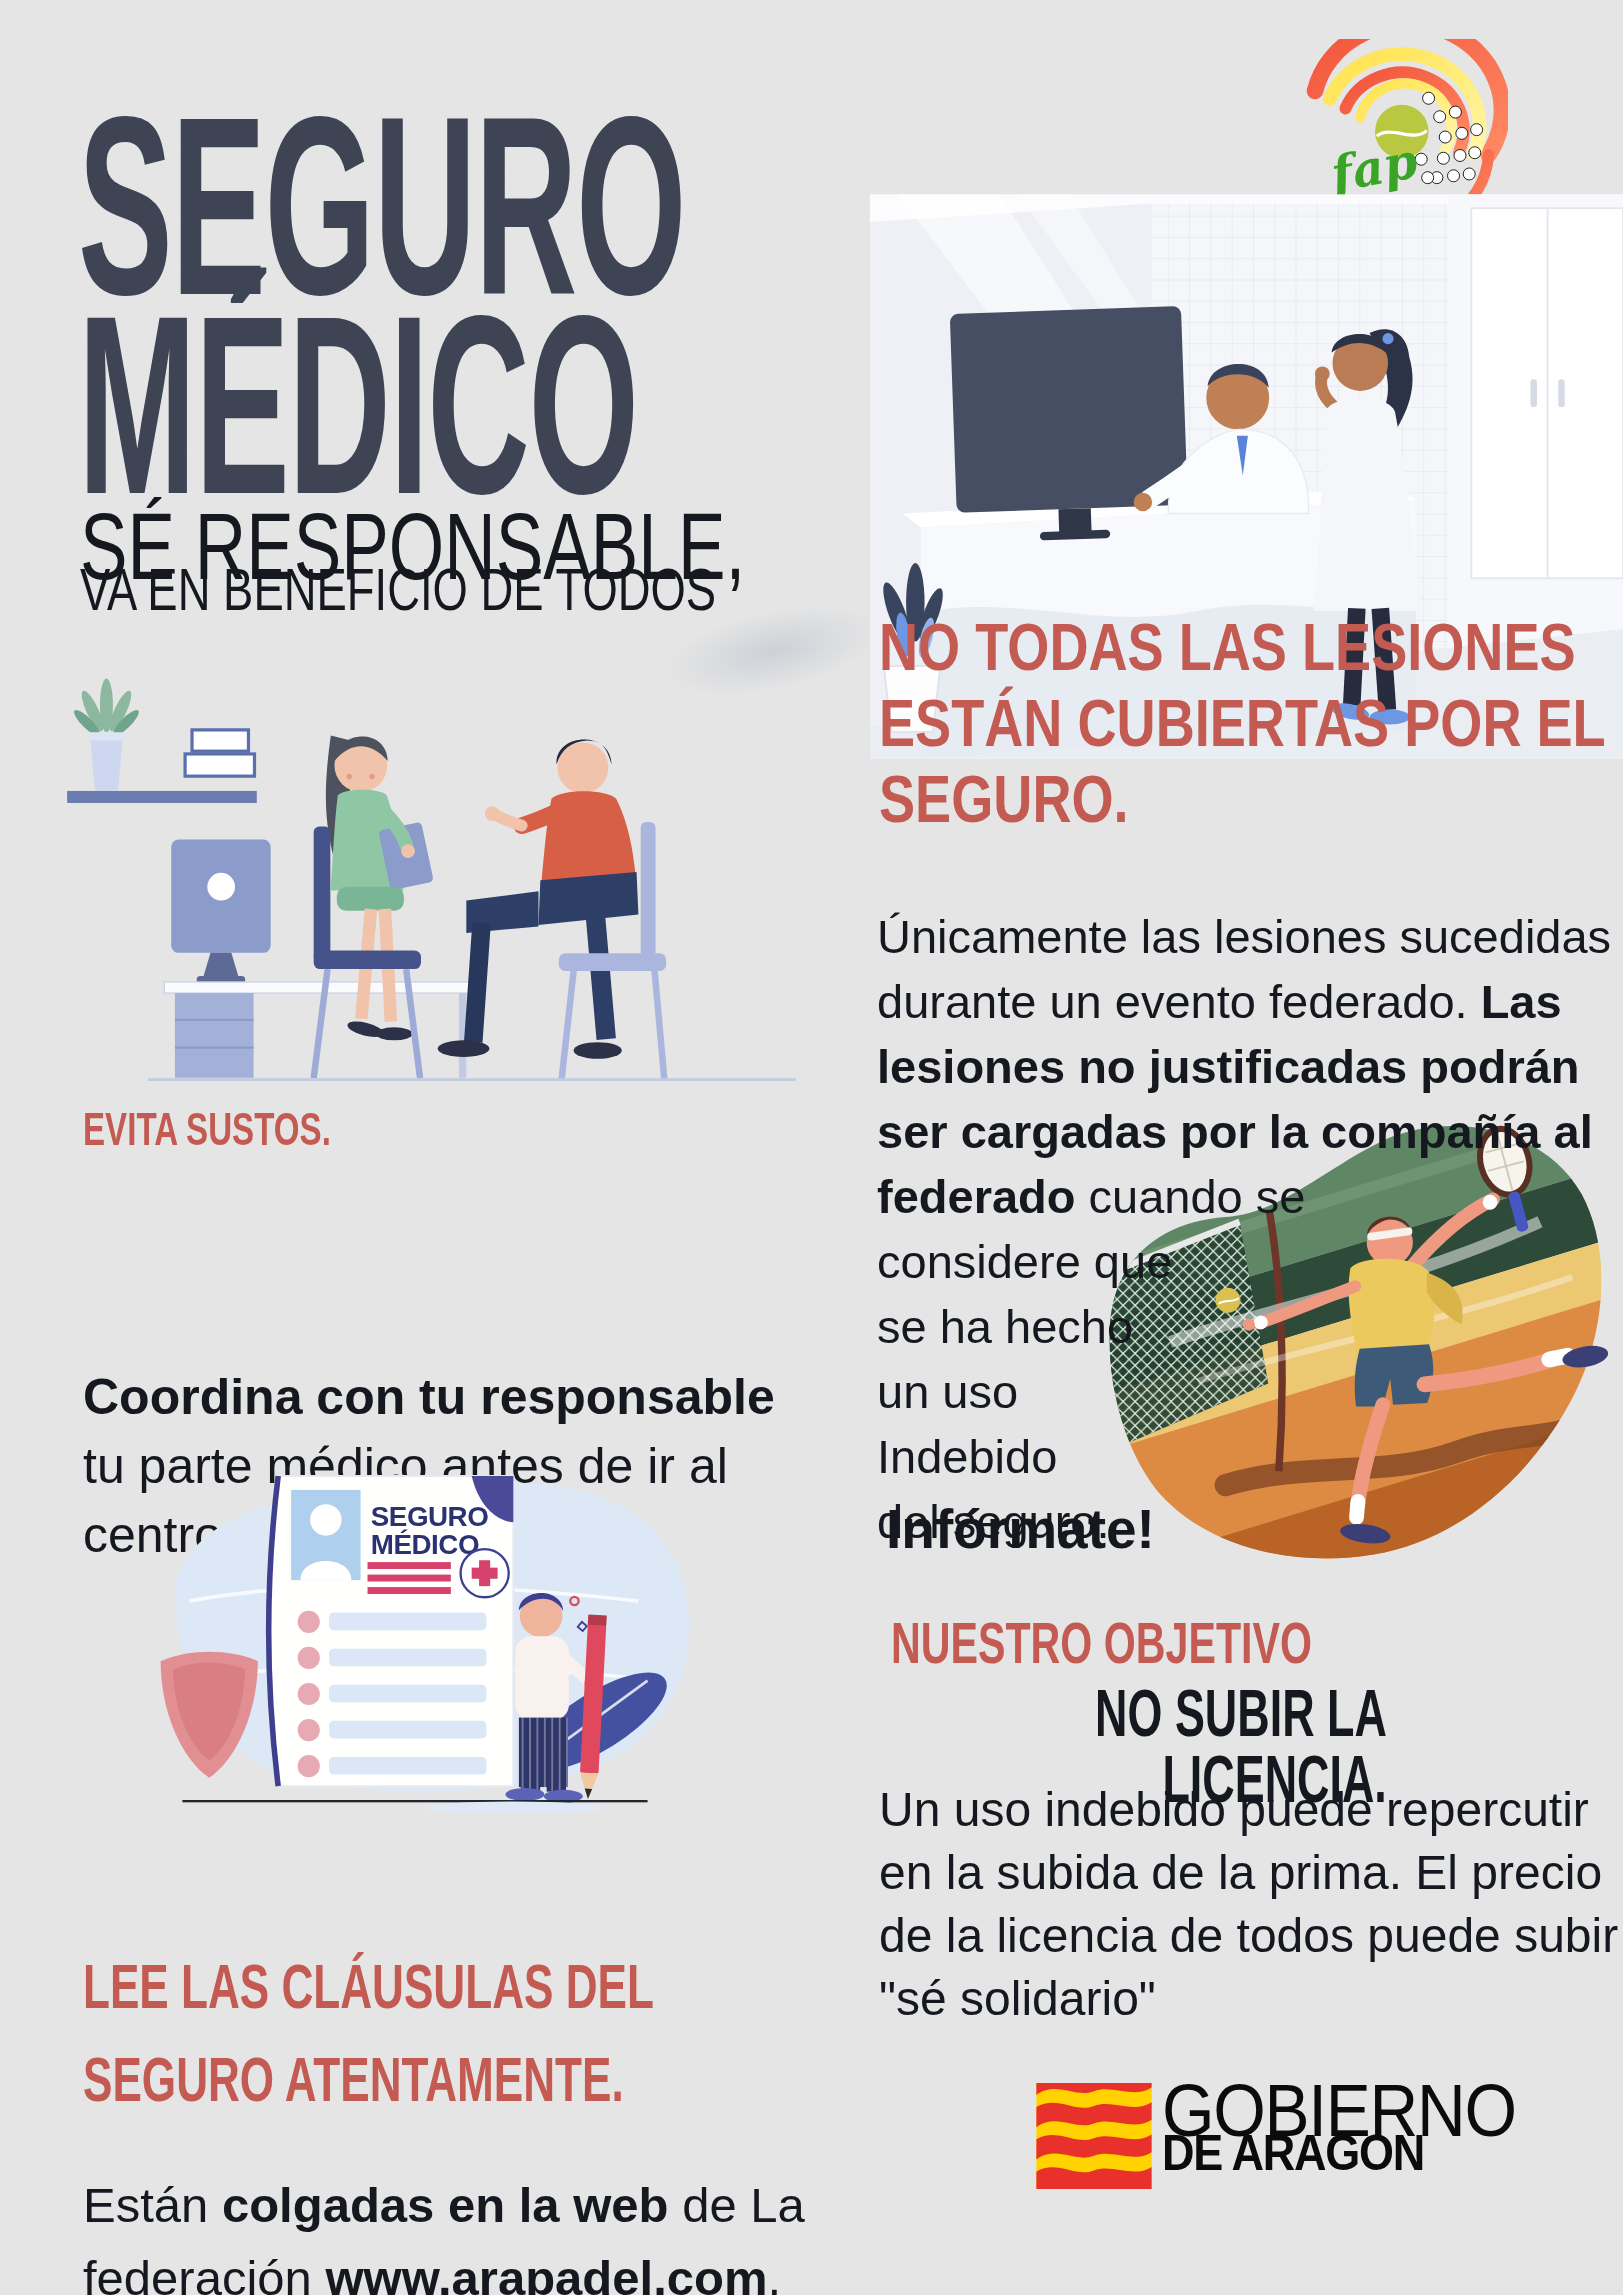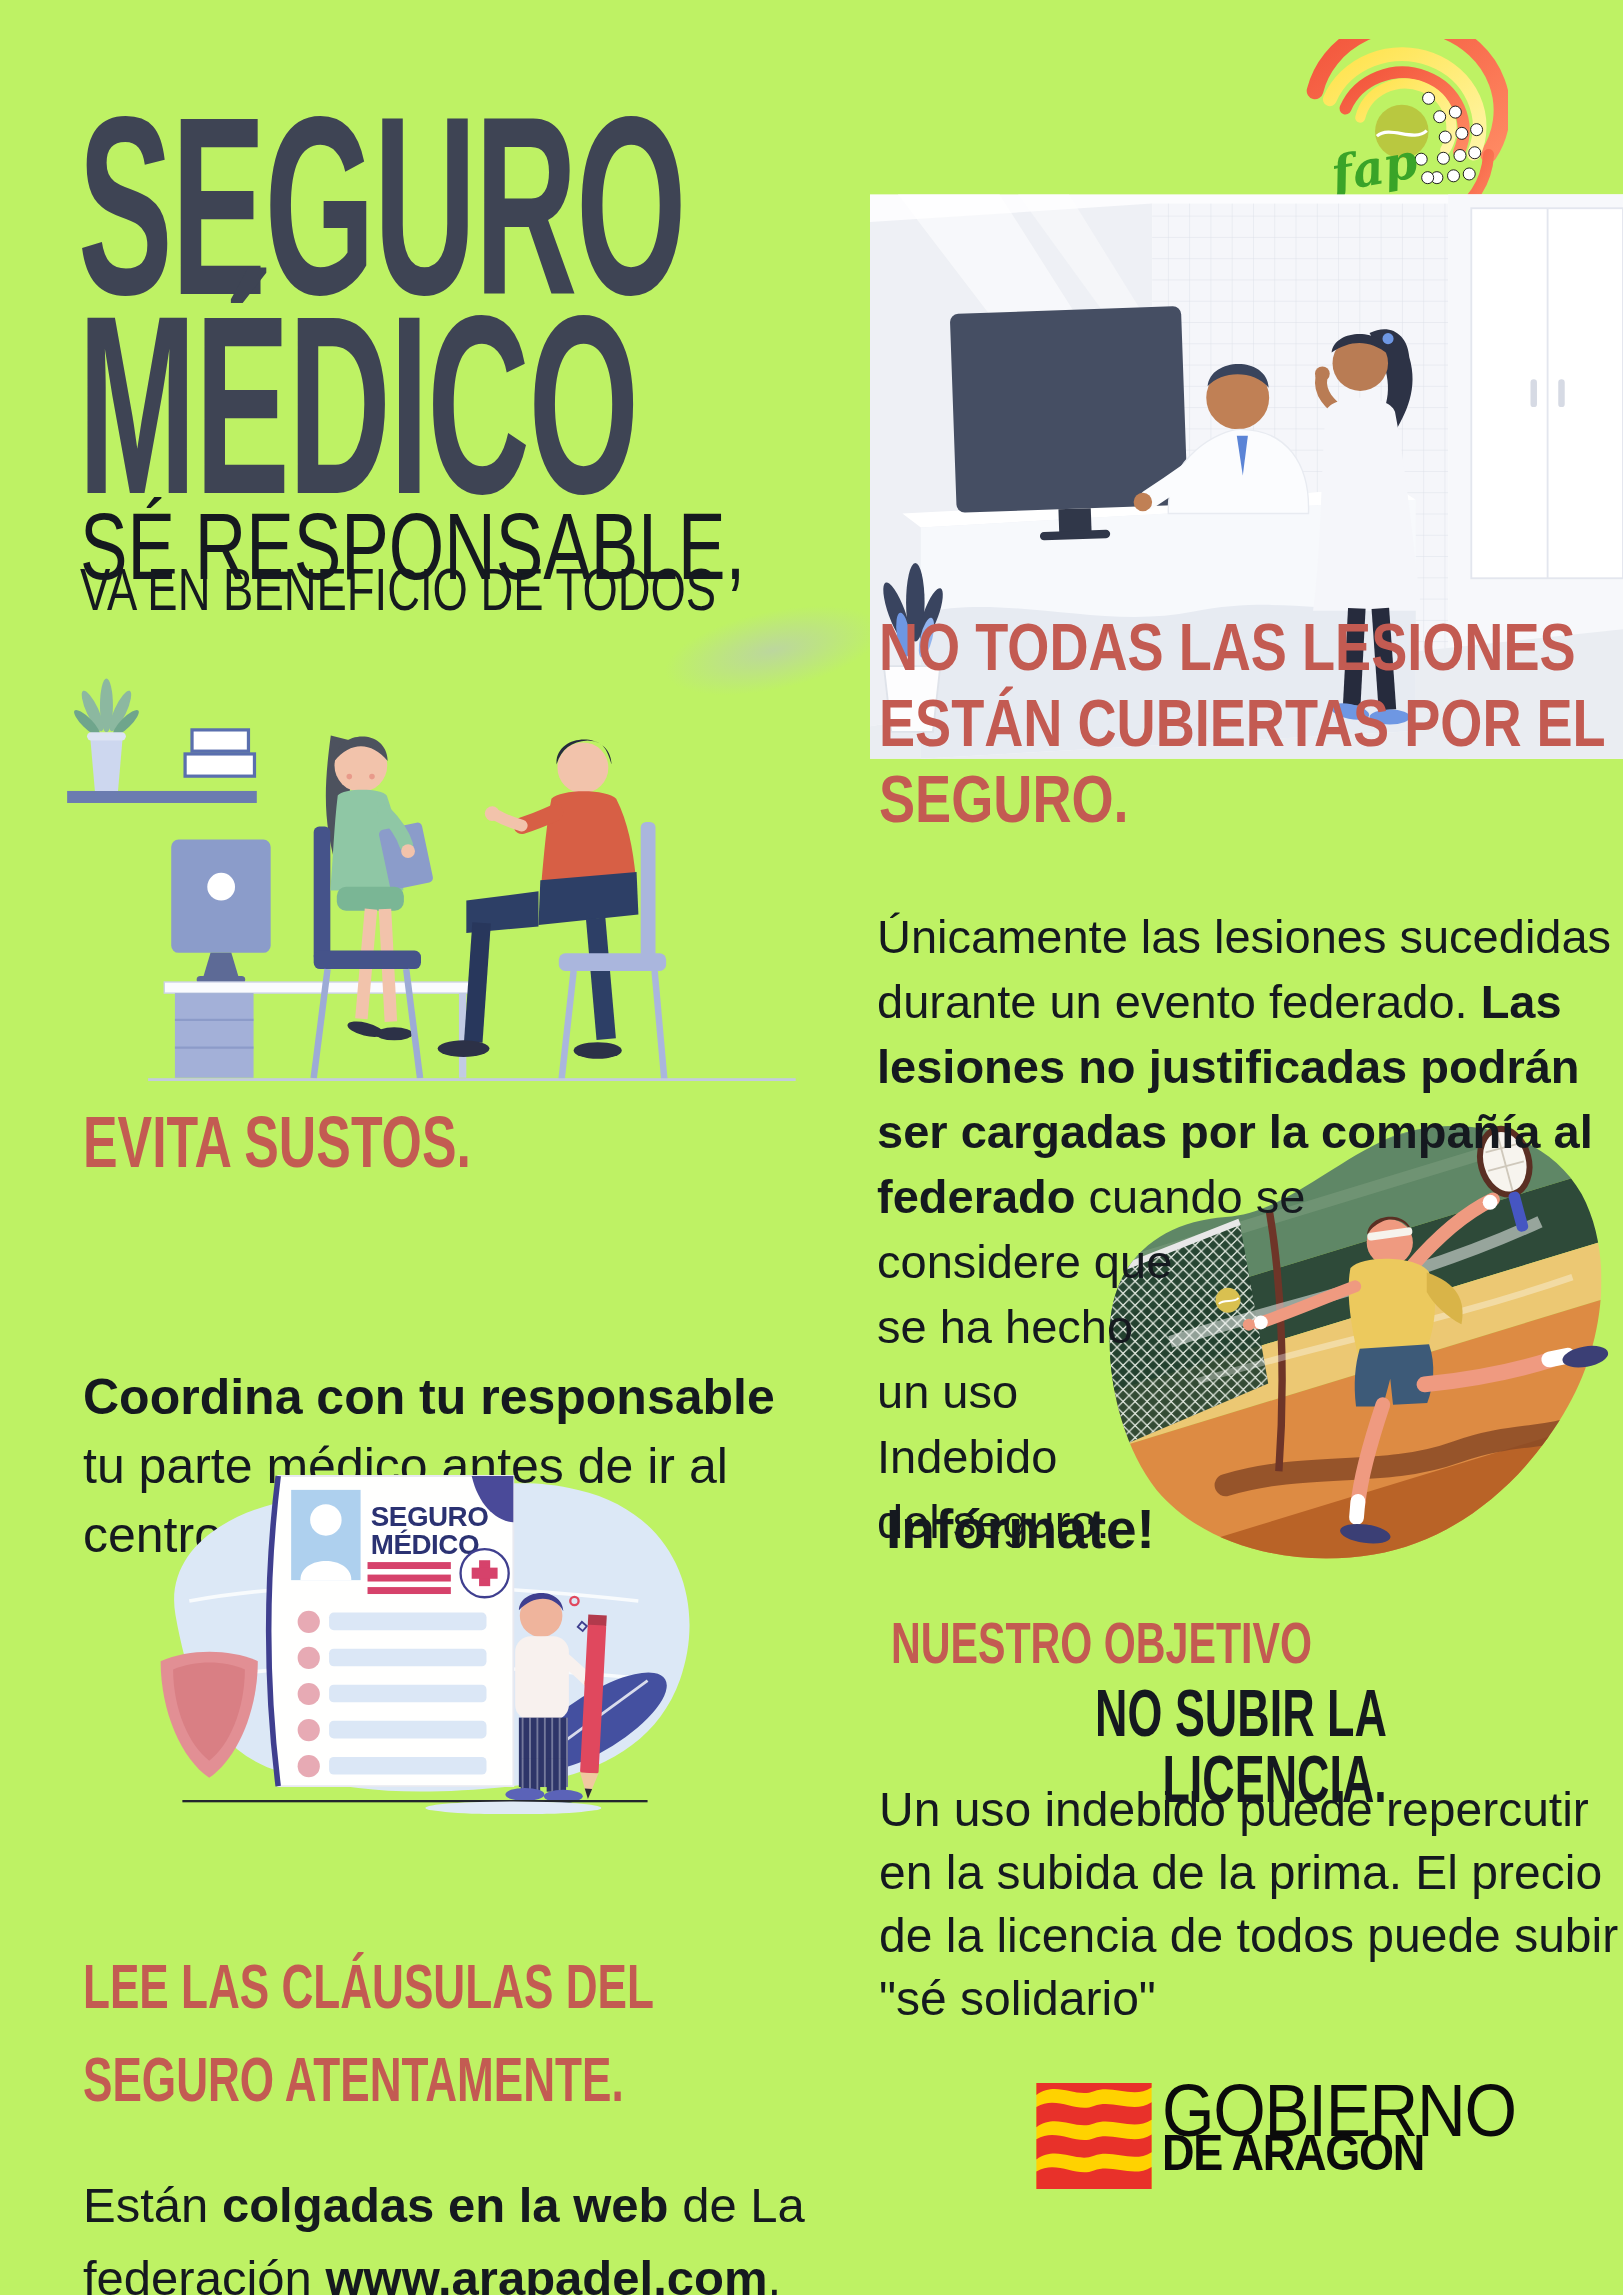--- a/index.html
+++ b/index.html
@@ -1,17 +1,17 @@
 <!DOCTYPE html>
 <html style="font-size:7.4px"><head>
 <meta charset="utf-8">
 <style>
   html,body{margin:0;padding:0;background:#ffffff;}
   body{width:1623px;height:2295px;overflow:hidden;font-family:"Liberation Sans",sans-serif;}
-  #poster{position:relative;width:1623px;height:2295px;background:#bef264;overflow:hidden;}
+  #poster{position:relative;width:1623px;height:2295px;background:#e5e5e5;overflow:hidden;}
   .abs{position:absolute;}
   .cx{display:inline-block;transform-origin:0 0;white-space:pre-line;}
   .pre{white-space:pre-line;}
   .red{color:#c35b52;}
   .blk{color:#15191f;}
   .b{font-weight:700;}
   .title-line{font-weight:700;color:#3e4454;line-height:1;letter-spacing:-2.8px;}
   .swoosh{background:radial-gradient(ellipse at center,rgba(186,192,205,.55),rgba(186,192,205,0) 70%);}
   svg{display:block;}
   .svgtext{font-family:"Liberation Sans",sans-serif;}
@@ -101,21 +101,21 @@
         <ellipse cx="1162" cy="816" rx="52" ry="18" fill="#2c3147"></ellipse>
         <rect x="1255" y="322" width="32" height="300" rx="12" fill="#aab6dd"></rect>
         <rect x="1078" y="606" width="232" height="38" rx="14" fill="#aab6dd"></rect>
         <line x1="1110" y1="644" x2="1084" y2="878" stroke="#aab6dd" stroke-width="14"></line>
         <line x1="1285" y1="644" x2="1306" y2="878" stroke="#aab6dd" stroke-width="14"></line>
       </g>
       <rect x="190" y="876" width="1400" height="6" fill="#c3cbde"></rect>
     </svg>
   </div>
 
-  <div class="abs red b" style="left:83px;top:1106px;font-size:72px;line-height:1;">
+  <div class="abs red b" style="left:83px;top:1106px;font-size:46px;line-height:1;">
     <span class="cx" style="transform:scaleX(.72);">EVITA SUSTOS.</span>
   </div>
 
   <div class="abs blk pre" style="left:83px;top:1294px;font-size:50px;line-height:69px;width:740px;">
     <span class="b" style="display:block;">Coordina con tu responsable</span><span>tu parte médico antes de ir al
 centro de salud.</span>
   </div>
 
   <div class="abs" style="left:106px;top:1462px;">
     <svg width="611" height="352" viewBox="0 0 1320 760">

